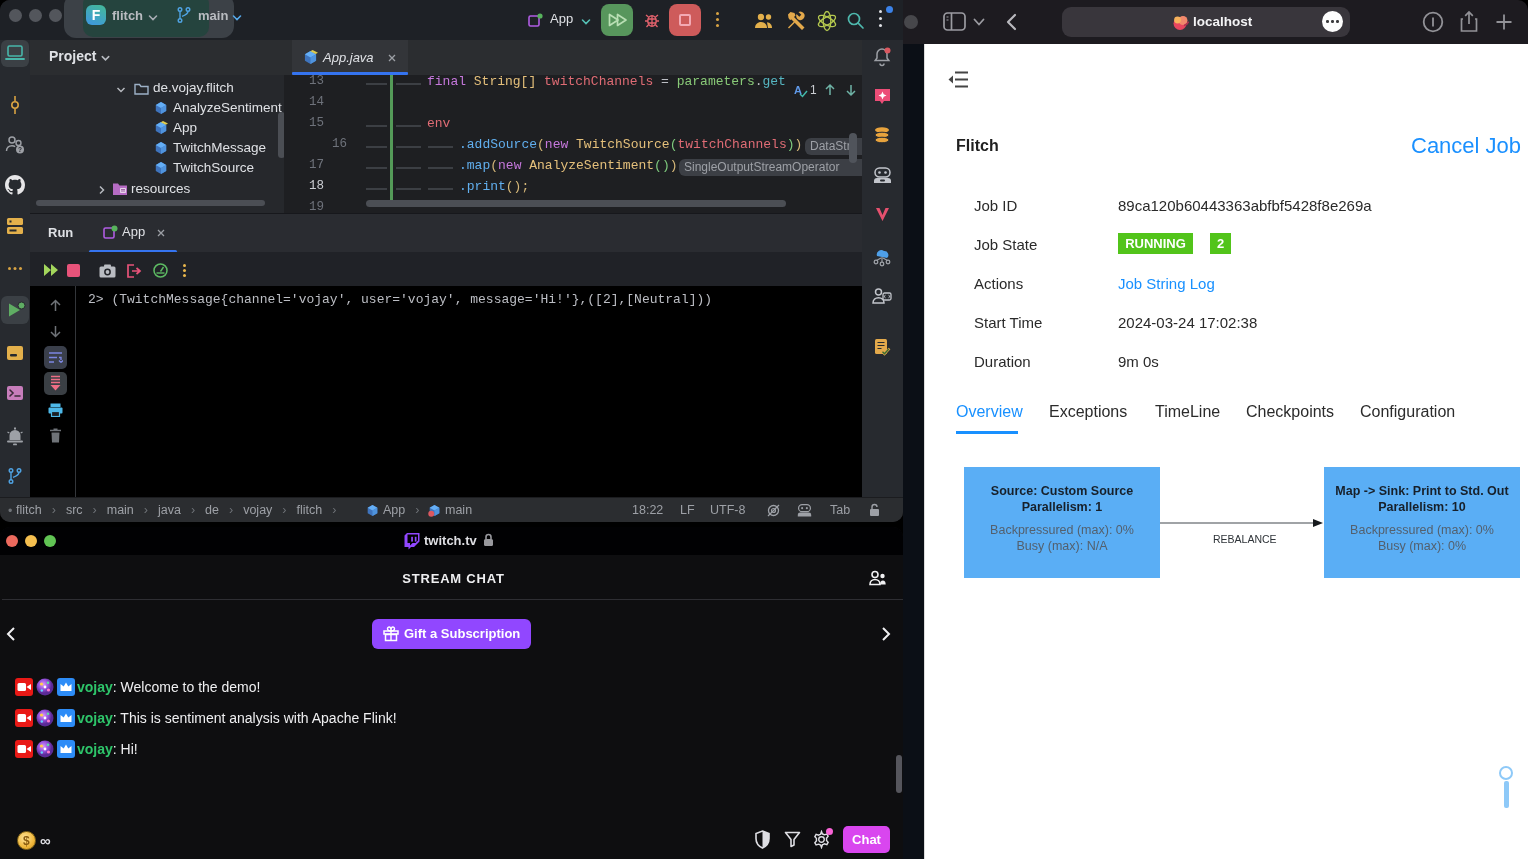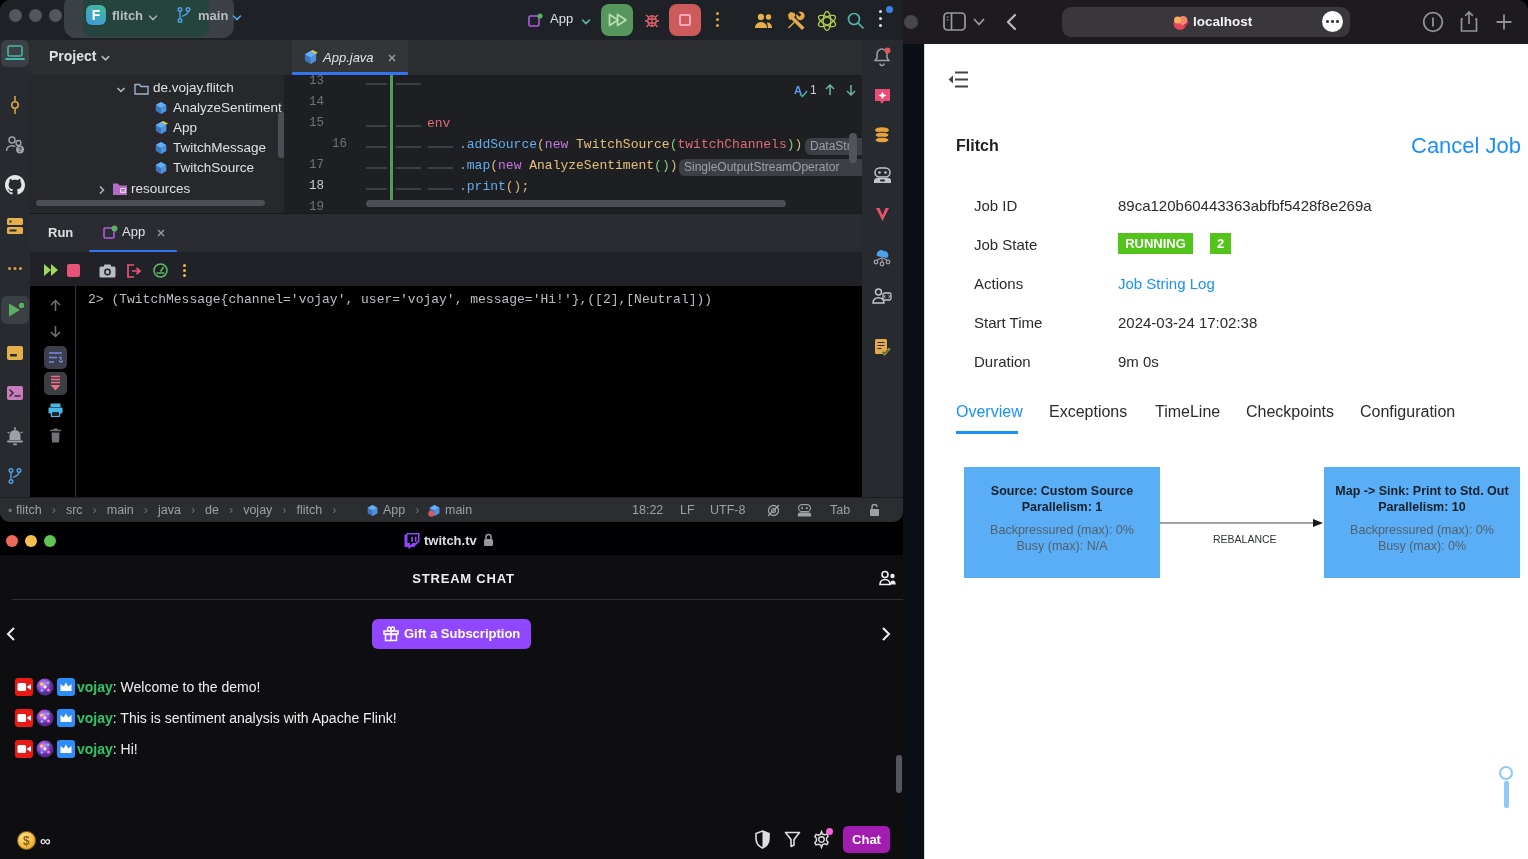--- a/index.html
+++ b/index.html
@@ -41,21 +41,21 @@
   #console { position:absolute; left:30px; top:286px; width:832px; height:211px; background:#000000; }
 
   
   #statusbar { position:absolute; left:0; top:497px; width:903px; height:25px; background:#2b2d30; border-top:1px solid #1b1c1f; font-size:12.5px; color:#9da0a6; }
   .bsep { color:#6f7378; padding:0 10px; }
 
   
   #twitch { position:absolute; left:0; top:527px; width:903px; height:332px; background:#0e0e10; border-radius:10px 10px 0 0; overflow:hidden; }
   #tw-title { position:absolute; left:0; top:0; width:903px; height:28px; background:#010103; }
   .tw-dot { position:absolute; top:8px; width:12px; height:12px; border-radius:50%; }
-  #tw-head { position:absolute; left:12px; top:28px; width:903px; height:45px; border-bottom:1px solid #2e2e33; }
+  #tw-head { position:absolute; left:2px; top:28px; width:903px; height:45px; border-bottom:1px solid #2e2e33; }
   .msg { position:absolute; font-size:14px; color:#efeff1; white-space:nowrap; }
   .uname { color:#2ec56a; font-weight:bold; }
 
   
   #safari { position:absolute; left:903px; top:0; width:625px; height:859px; }
   #saf-top { position:absolute; left:0; top:0; width:625px; height:44px; background:#1d1b20; border-radius:0 10px 0 0; }
   #saf-content { position:absolute; left:0; top:44px; width:625px; height:815px; background:#fff; }
   #sider { position:absolute; left:0; top:0; width:22px; height:815px; background:#0b0f16; border-right:1px solid #dcdcdc; }
   .frow-label { position:absolute; left:71px; font-size:15px; color:#2a2a2a; }
   .frow-val { position:absolute; left:215px; font-size:15px; color:#2a2a2a; }
@@ -355,20 +355,21 @@
     <div class="ws" style="left:82px;top:71px;width:21px;"></div>
       <div class="ws" style="left:112px;top:71px;width:25px;"></div>
       <div class="ws" style="left:144px;top:71px;width:25px;"></div>
     <div class="ws" style="left:82px;top:92px;width:21px;"></div>
       <div class="ws" style="left:112px;top:92px;width:25px;"></div>
       <div class="ws" style="left:144px;top:92px;width:25px;"></div>
     <div class="ws" style="left:82px;top:113px;width:21px;"></div>
       <div class="ws" style="left:112px;top:113px;width:25px;"></div>
       <div class="ws" style="left:144px;top:113px;width:25px;"></div>
 
+    <div class="cline" style="left:143px;top:-4px;"><span style="color:#c678dd;">final </span><span style="color:#e5c07b;">String[] </span><span style="color:#e06c75;">twitchChannels </span><span style="color:#bcbec4;">= </span><span style="color:#89ca78;">parameters</span><span style="color:#bcbec4;">.</span><span style="color:#56b6c2;">get</span></div>
     <div class="cline" style="left:143px;top:38px;"><span style="color:#e06c75;">env</span></div>
     <div class="cline" style="left:175px;top:59px;"><span style="color:#61afef;">.addSource</span><span style="color:#d5b778;">(</span><span style="color:#c678dd;">new </span><span style="color:#e5c07b;">TwitchSource</span><span style="color:#7ec97d;">(</span><span style="color:#e06c75;">twitchChannels</span><span style="color:#7ec97d;">)</span><span style="color:#d5b778;">)</span></div>
     <div class="cline" style="left:175px;top:80px;"><span style="color:#61afef;">.map</span><span style="color:#d5b778;">(</span><span style="color:#c678dd;">new </span><span style="color:#e5c07b;">AnalyzeSentiment</span><span style="color:#7ec97d;">()</span><span style="color:#d5b778;">)</span></div>
     <div class="cline" style="left:175px;top:101px;"><span style="color:#61afef;">.print</span><span style="color:#d5b778;">();</span></div>
 
     <div class="chip" style="left:521px;top:63px;width:57px;border-radius:6px 0 0 6px;padding-right:0;">DataStre</div>
     <div class="chip" style="left:395px;top:84px;width:183px;border-radius:6px 0 0 6px;padding-right:16px;">SingleOutputStreamOperator</div>
 
     <div class="abs" style="left:510px;top:9px;width:14px;height:14px;">
       <svg width="14" height="14" viewBox="0 0 14 14">
@@ -625,21 +626,21 @@
     <path d="M7.5 1L14 3.5v5c0 4.5-2.6 7.7-6.5 9.5C3.6 16.2 1 13 1 8.5v-5z" fill="none" stroke="#dedee3" stroke-width="1.6"></path>
     <path d="M7.5 1L14 3.5v5c0 4.5-2.6 7.7-6.5 9.5z" fill="#dedee3"></path>
   </svg>
   <svg class="abs" style="left:784px;top:304px;" width="17" height="17" viewBox="0 0 17 17">
     <path d="M1.5 1.5h14l-5.5 7v5.5l-3 1.5V8.5z" fill="none" stroke="#dedee3" stroke-width="1.6" stroke-linejoin="round"></path>
   </svg>
   <svg class="abs" style="left:812px;top:303px;" width="19" height="19" viewBox="0 0 24 24">
     <path d="M12 8.5A3.5 3.5 0 1012 15.5 3.5 3.5 0 0012 8.5zm0-6.5l1.2 3.1a7 7 0 012.4 1l3.2-1 1.6 2.8-2.1 2.6a7 7 0 010 2.6l2.1 2.6-1.6 2.8-3.2-1a7 7 0 01-2.4 1L12 22l-1.2-3.1a7 7 0 01-2.4-1l-3.2 1-1.6-2.8 2.1-2.6a7 7 0 010-2.6L3.6 8.3l1.6-2.8 3.2 1a7 7 0 012.4-1z" fill="none" stroke="#dedee3" stroke-width="1.8"></path>
   </svg>
   <div class="abs" style="left:826px;top:301px;width:7px;height:7px;border-radius:50%;background:#f863d6;"></div>
-  <div class="abs" style="left:843px;top:299px;width:47px;height:27px;border-radius:5px;background:#a21caf;text-align:center;font-size:13px;font-weight:bold;color:#fff;line-height:27px;">Chat</div>
+  <div class="abs" style="left:843px;top:299px;width:47px;height:27px;border-radius:5px;background:#d946ef;text-align:center;font-size:13px;font-weight:bold;color:#fff;line-height:27px;">Chat</div>
 </div>
 
 <div id="safari">
   <div id="saf-top">
     <div class="abs" style="left:1px;top:15px;width:14px;height:14px;border-radius:50%;background:#47474b;"></div>
     <svg class="abs" style="left:40px;top:12px;" width="23" height="19" viewBox="0 0 23 19">
       <rect x="1" y="1" width="21" height="17" rx="3.5" fill="none" stroke="#9b9ba1" stroke-width="1.7"></rect>
       <path d="M8.5 1v17" stroke="#9b9ba1" stroke-width="1.7"></path>
       <path d="M3.5 5h2M3.5 8h2" stroke="#9b9ba1" stroke-width="1.2"></path>
     </svg>

